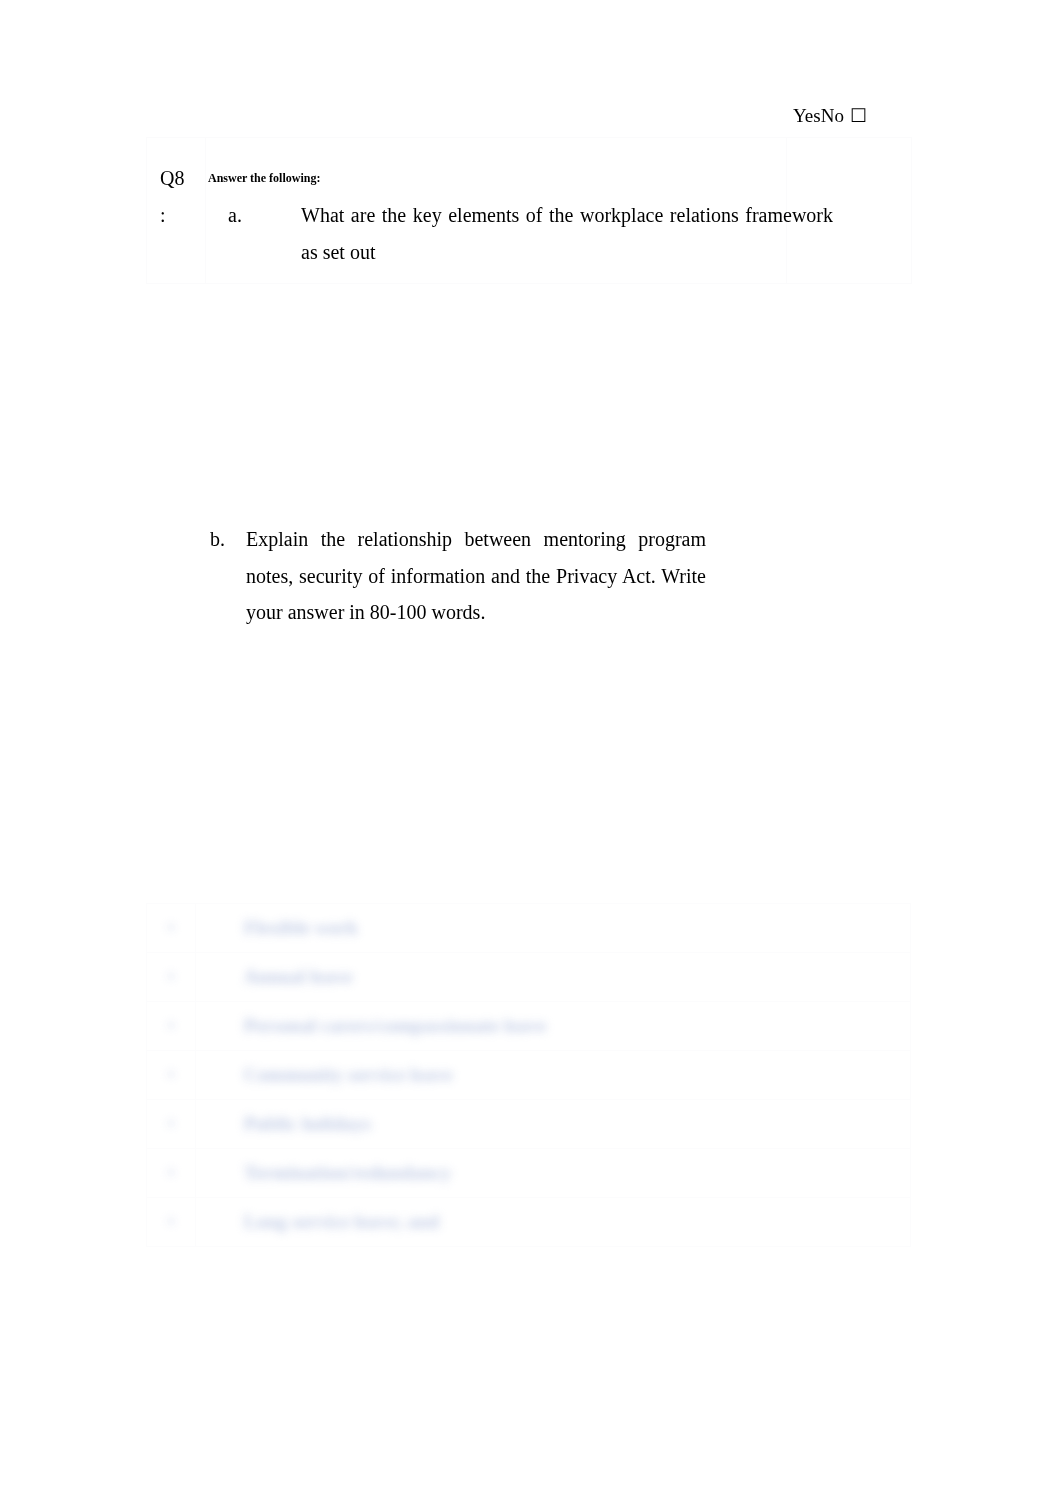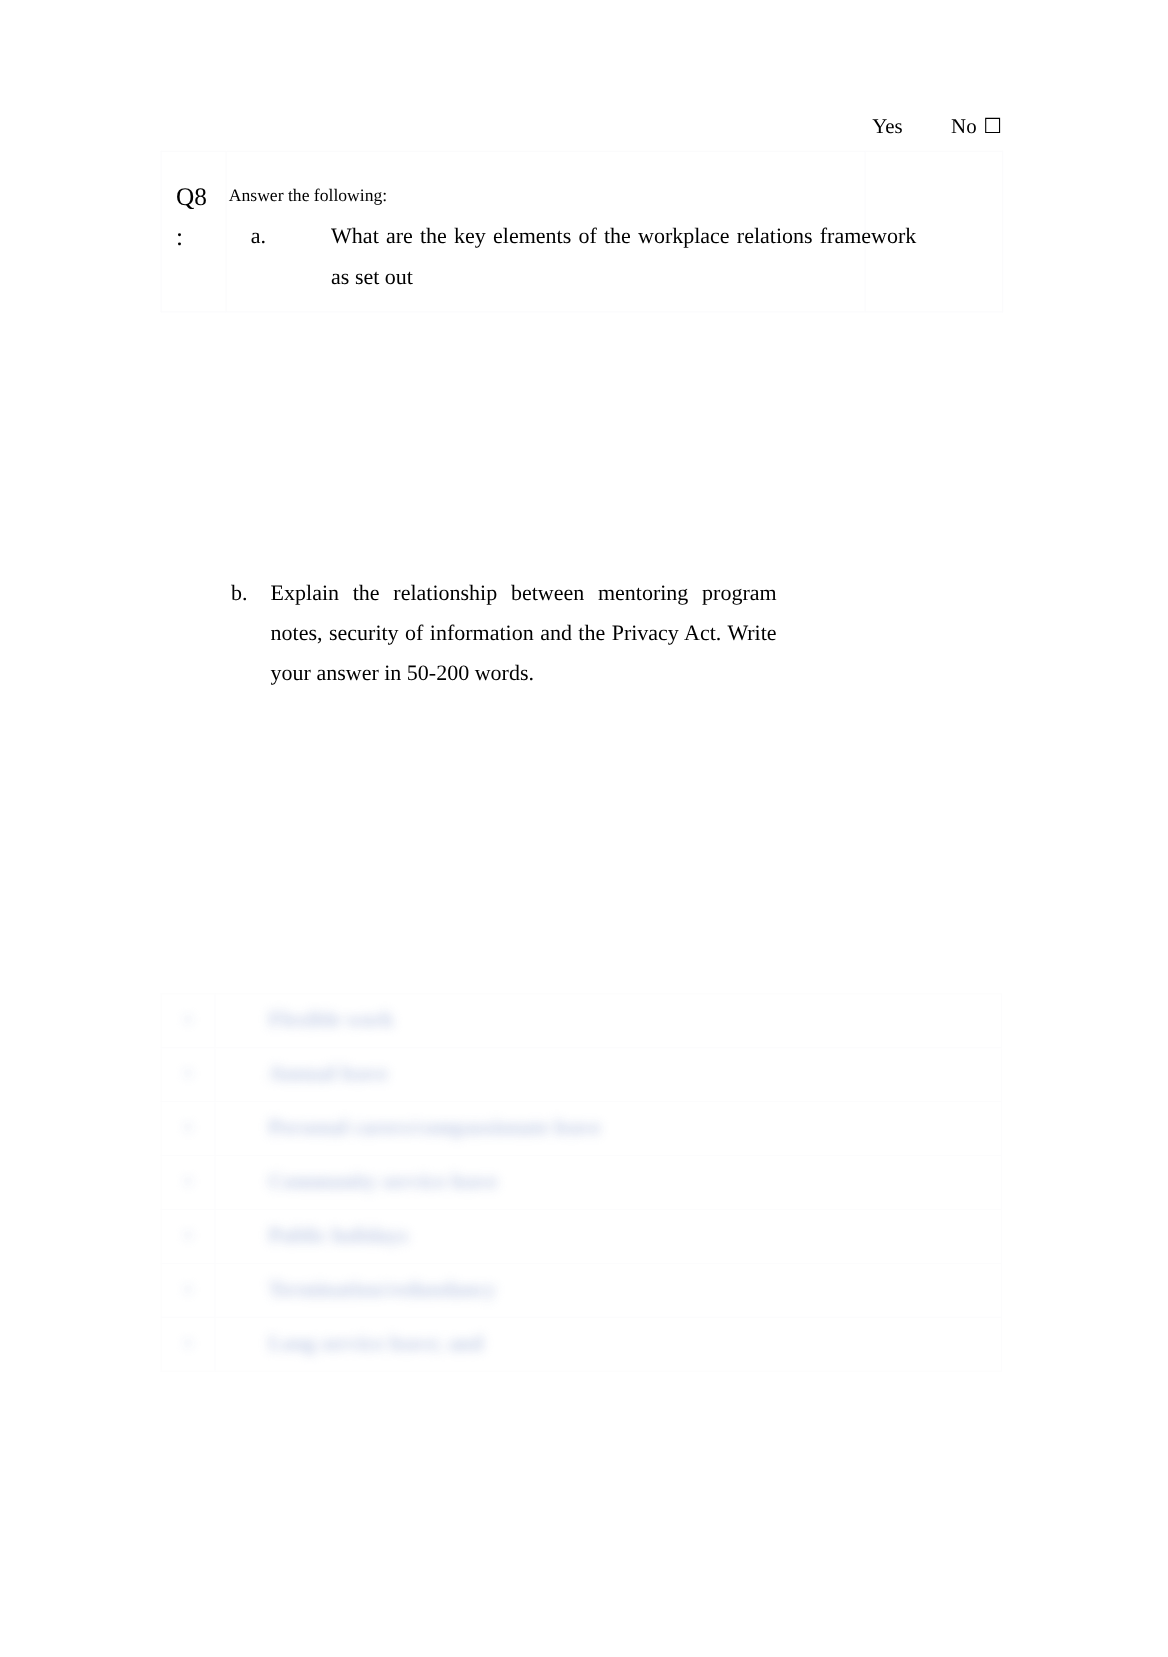--- a/index.html
+++ b/index.html
@@ -35,33 +35,34 @@
     border: 1px solid #fbfbfc;
     padding: 0;
     vertical-align: top;
   }
   .col-num   { width: 58px; }
   .col-body  { width: 580px; }
   .col-yesno { width: 124px; }
 
   .num-cell {
     padding: 22px 0 0 13px;
-    font-size: 23px;
+    font-size: 20px;
     line-height: 37px;
   }
   .num-label { display: block; }
   .num-colon { display: block; }
 
   .body-cell {
     padding: 22px 8px 12px 0;
   }
   .q-intro {
-    font-size: 16px;
+    font-size: 12px;
     line-height: 37px;
     margin: 0 0 0 2px;
+    font-weight: bold;
   }
 
   .sub-list {
     margin: 0;
     padding: 0;
     list-style: none;
   }
   .sub-item {
     position: relative;
     padding-left: 55px;
@@ -90,21 +91,21 @@
     position: relative;
   }
   .yesno-row {
     position: absolute;
     left: 6px;
     bottom: 9px;
     white-space: nowrap;
     font-size: 19px;
     line-height: 26px;
   }
-  .yesno-row .yes-label { margin-right: 44px; }
+  .yesno-row .yes-label { }
   .yesno-row .box-glyph { margin-left: 6px; font-size: 19px; }
 
   
   .part-b {
     position: absolute;
     left: 210px;
     top: 521px;
     width: 496px;
     font-size: 20px;
     line-height: 36.5px;
@@ -195,21 +196,21 @@
             <span class="yes-label">Yes</span><span>No</span><span class="box-glyph">☐</span>
           </div>
         </div>
       </td>
     </tr>
   </tbody>
     </table>
 
   <div class="part-b">
     <span class="bmark">b.</span>
-    <span class="btext">Explain the relationship between mentoring program notes, security of information and the Privacy Act. Write your answer in 50-200 words.</span>
+    <span class="btext">Explain the relationship between mentoring program notes, security of information and the Privacy Act. Write your answer in 80-100 words.</span>
   </div>
 
   <table class="blurtable">
     <tbody>
       <tr>
         <td class="bl-col-mark">
           <span class="blur-mark">•</span>
         </td>
         <td class="bl-col-text">
           <span class="blur-text">Flexible work</span>

